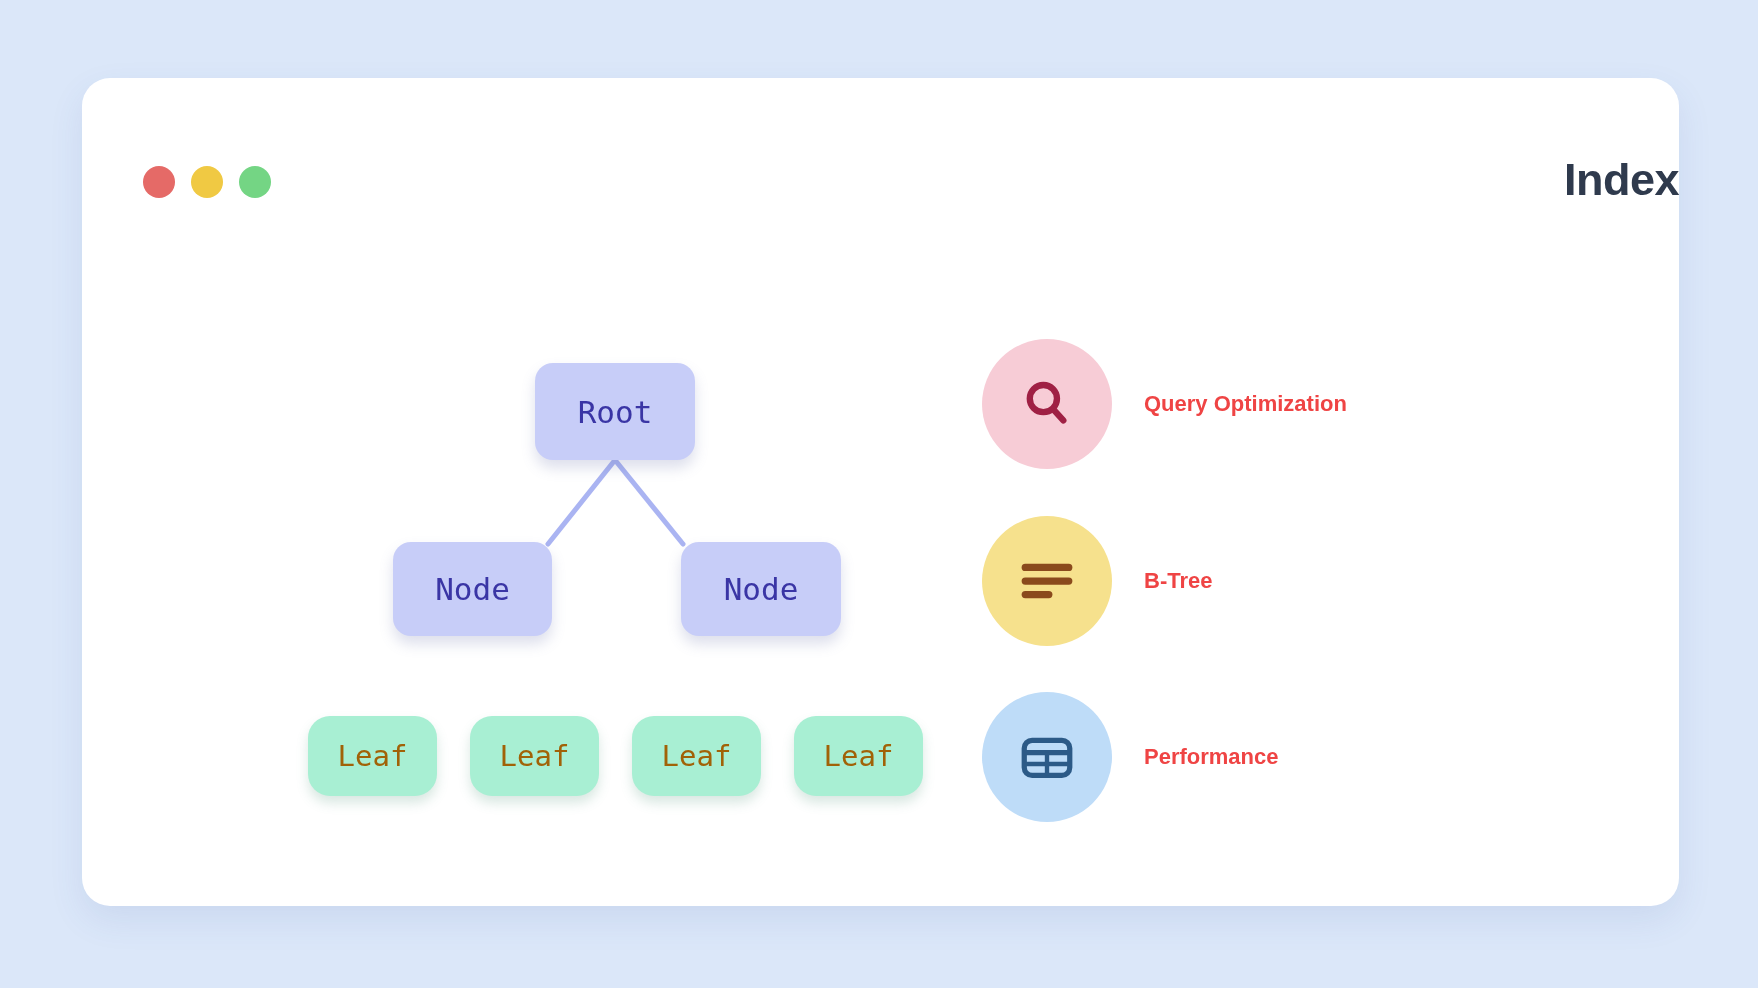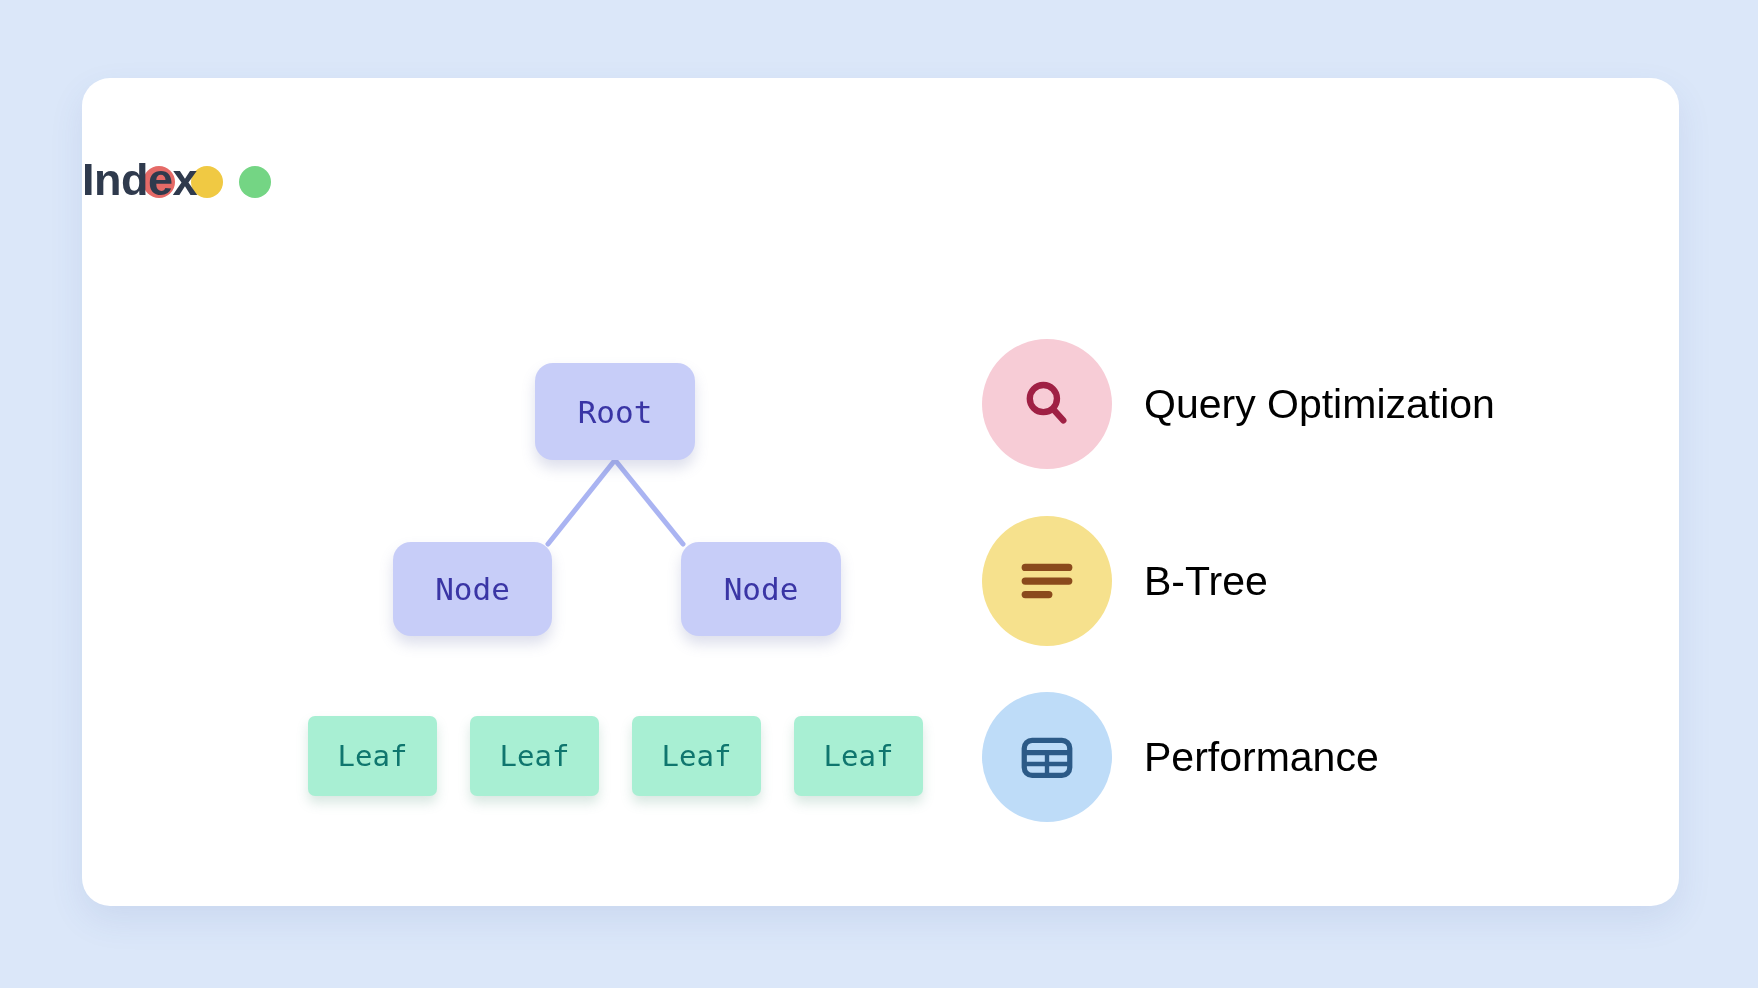--- a/index.html
+++ b/index.html
@@ -22,21 +22,21 @@
     top: 88px;
     width: 32px; height: 32px;
     border-radius: 50%;
   }
   .dot-close    { left: 61px;  background: #e56a67; }
   .dot-minimize { left: 109px; background: #f0c943; }
   .dot-zoom     { left: 157px; background: #74d584; }
   .title {
     position: absolute;
     left: 0; right: 0; top: 76px;
-    text-align: left;
+    text-align: right;
     font-size: 45px;
     font-weight: 700;
     letter-spacing: -0.5px;
     color: #2f3a4d;
   }
   .connector-svg {
     position: absolute;
     left: 0; top: 0;
     width: 1597px; height: 828px;
     pointer-events: none;
@@ -56,22 +56,22 @@
     font-size: 31px;
     box-shadow: 0 8px 14px rgba(100, 110, 170, 0.22);
   }
   .node-root  { left: 453px; top: 285px; }
   .node-left  { left: 311px; top: 464px; width: 159px; height: 94px; }
   .node-right { left: 599px; top: 464px; height: 94px; }
   .tleaf {
     top: 638px;
     width: 129px; height: 80px;
     background: #a8efd3;
-    border-radius: 7px;
-    color: #0f766e;
+    border-radius: 22px;
+    color: #a16207;
     font-size: 29px;
     box-shadow: 0 7px 12px rgba(80, 150, 125, 0.22);
   }
   .leaf-0 { left: 226px; }
   .leaf-1 { left: 388px; }
   .leaf-2 { left: 550px; }
   .leaf-3 { left: 712px; }
   .legend-row {
     position: absolute;
     left: 900px;
@@ -84,23 +84,23 @@
   .legend-row-2 { top: 614px; }
   .legend-circle {
     width: 130px; height: 130px;
     border-radius: 50%;
     display: flex;
     align-items: center;
     justify-content: center;
     flex: 0 0 auto;
   }
   .legend-label {
-    font-size: 41px;
-    font-weight: 400;
-    color: #000000;
+    font-size: 22px;
+    font-weight: 700;
+    color: #ef4444;
     white-space: nowrap;
   }
 </style>
 </head>
 <body>
 
 <div class="card">
 
   <span class="dot dot-close" style="background: rgb(229, 106, 103);"></span>
   <span class="dot dot-minimize" style="background: rgb(240, 201, 67);"></span>

